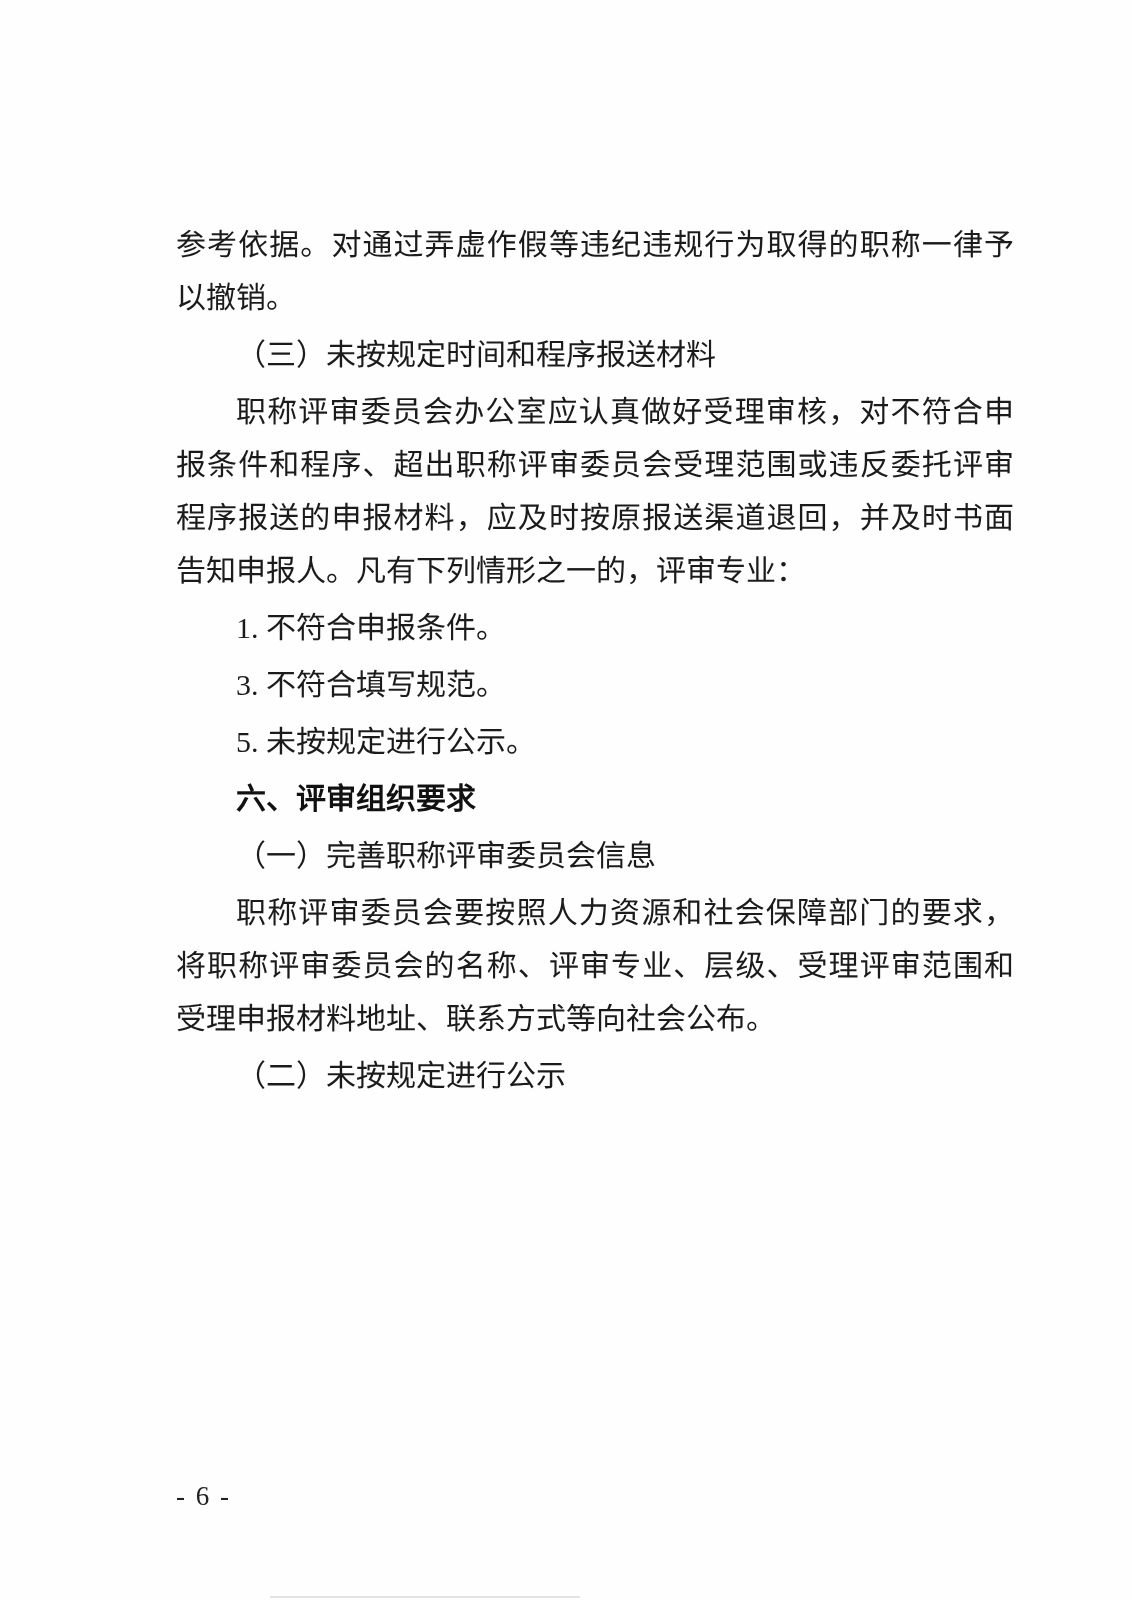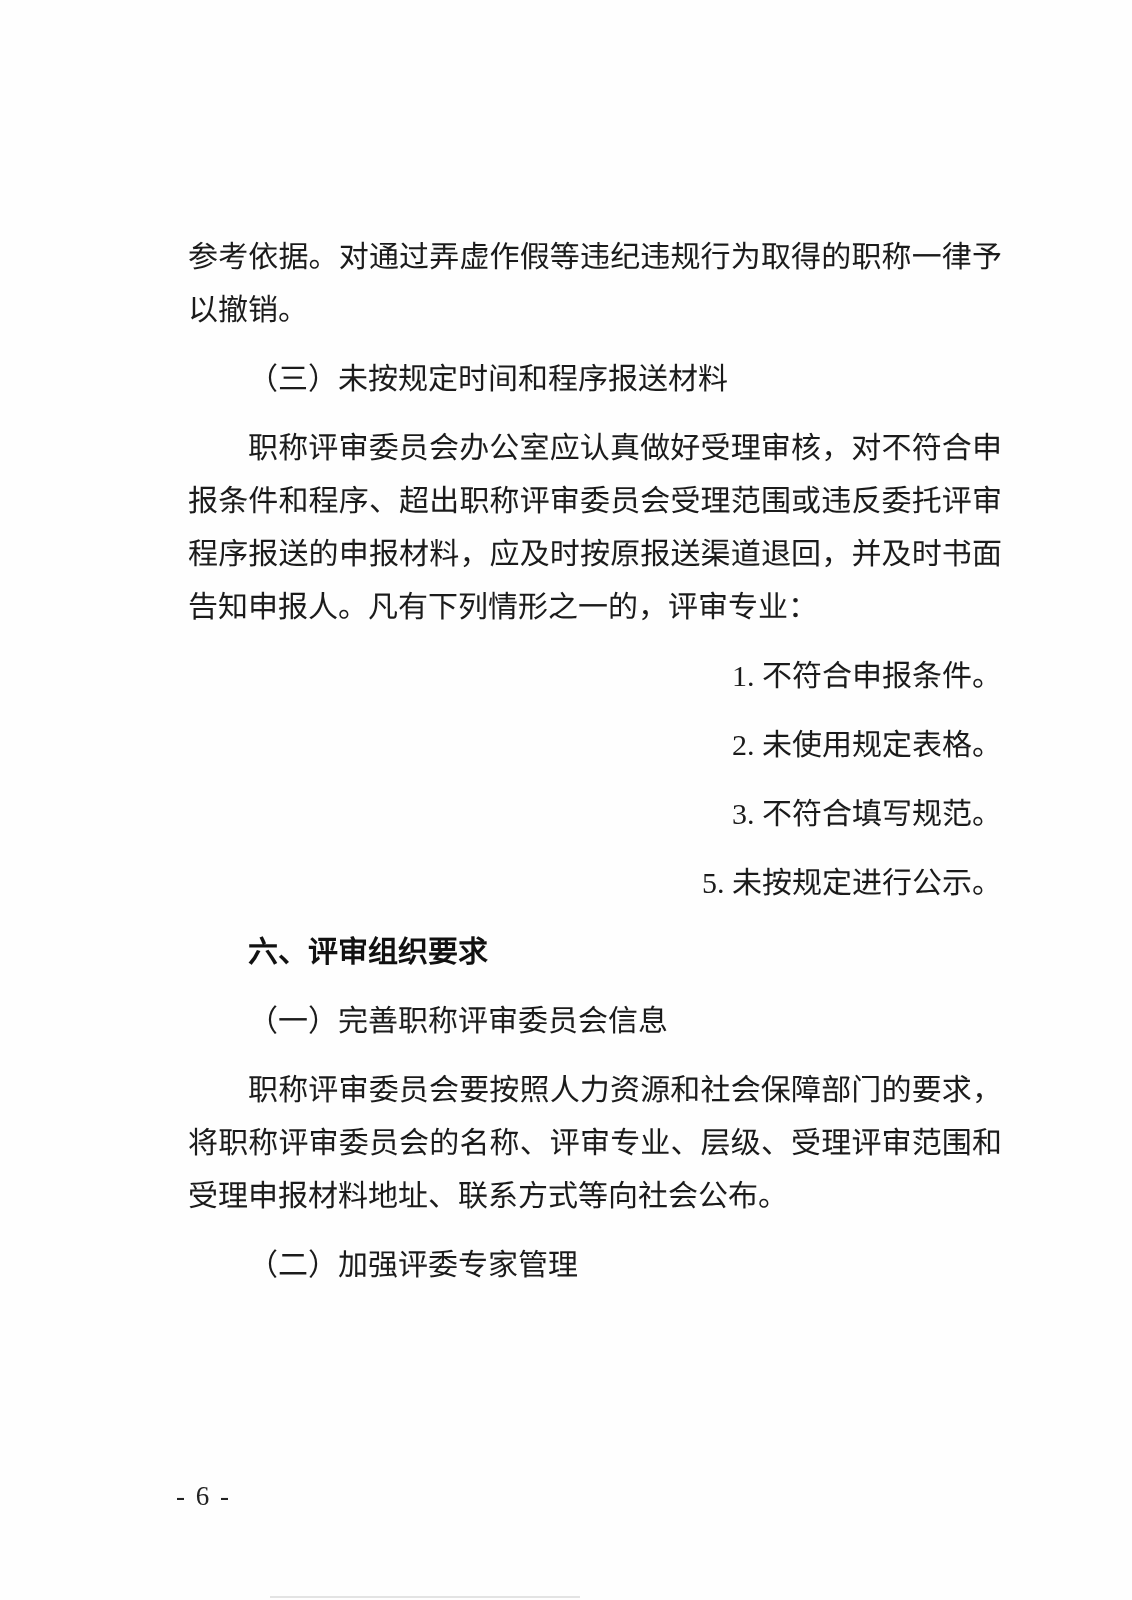--- a/index.html
+++ b/index.html
@@ -25,38 +25,37 @@
     position: absolute;
     left: 172px;
     top: 214px;
     width: 846px;
     font-size: 30px;
     line-height: 53px;
     color: #1b1b1b;
     letter-spacing: 0;
   }
   .text-block p {
-    margin: 16px;
+    margin: 4px;
     padding: 0;
   }
   .p-cont {
     text-align: justify;
     text-indent: 0;
   }
   .p-body {
     text-align: justify;
     text-indent: 2em;
   }
   .p-sub {
     text-indent: 2em;
     font-style: normal;
   }
   .p-list {
     text-indent: 2em;
-    text-align: right;
   }
   .p-section {
     text-indent: 2em;
     font-weight: bold;
     font-family: Liberation Serif, serif;
     color: #111111;
   }
   .page-footer {
     position: absolute;
     left: 176px;
@@ -79,26 +78,25 @@
 </head>
 <body>
 
 <div class="scan-page">
 
   <div class="text-block">
     <p class="p-cont">参考依据。对通过弄虚作假等违纪违规行为取得的职称一律予以撤销。</p>
     <p class="p-sub">（三）未按规定时间和程序报送材料</p>
     <p class="p-body">职称评审委员会办公室应认真做好受理审核，对不符合申报条件和程序、超出职称评审委员会受理范围或违反委托评审程序报送的申报材料，应及时按原报送渠道退回，并及时书面告知申报人。凡有下列情形之一的，评审专业：</p>
     <p class="p-list">1. 不符合申报条件。</p>
-    <p class="p-list">2. 未使用规定表格。</p>
     <p class="p-list">3. 不符合填写规范。</p>
     <p class="p-list">5. 未按规定进行公示。</p>
     <p class="p-section">六、评审组织要求</p>
     <p class="p-sub">（一）完善职称评审委员会信息</p>
     <p class="p-body">职称评审委员会要按照人力资源和社会保障部门的要求，将职称评审委员会的名称、评审专业、层级、受理评审范围和受理申报材料地址、联系方式等向社会公布。</p>
-    <p class="p-sub">（二）加强评委专家管理</p>
+    <p class="p-sub">（二）未按规定进行公示</p>
   </div>
 
   <div class="page-footer">- 6 -</div>
 
   <div class="scan-artifact-line"></div>
 
 </div>
 
 </body></html>

